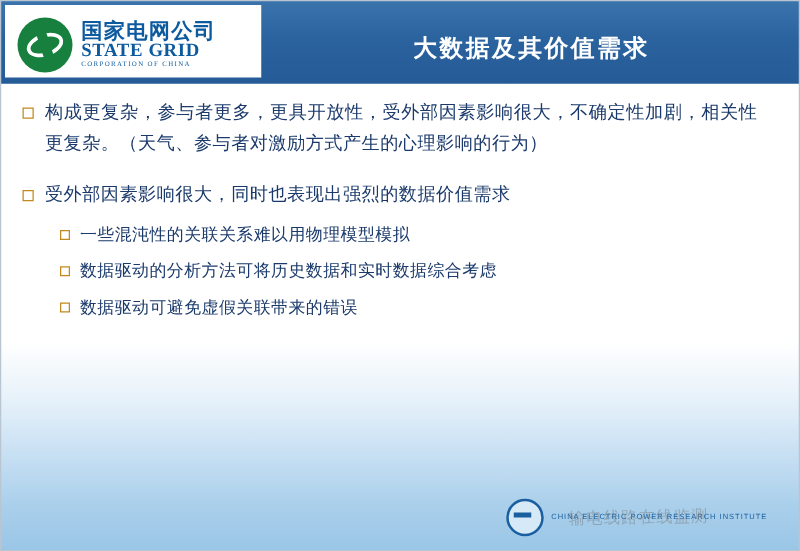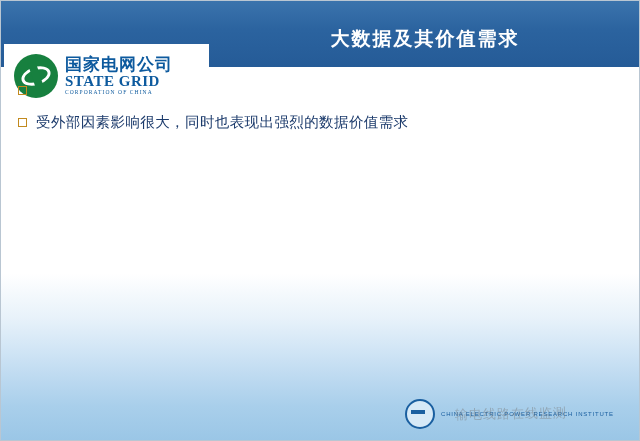--- a/index.html
+++ b/index.html
@@ -36,21 +36,20 @@
     background: #2f6aa8;
     background: linear-gradient(to bottom, #3b74ad 0%, #2b639f 45%, #255b97 100%);
   }
   .header-white {
     position: absolute;
     top: 4px;
     left: 4px;
     width: 205px;
     height: 58px;
     background: #ffffff;
-    margin-top: 40px;
   }
   .logo-wrap {
     position: absolute;
     top: 10px;
     left: 10px;
     display: flex;
     align-items: center;
   }
   .logo-mark {
     width: 44px;
@@ -242,29 +241,44 @@
         </div>
       </div>
     </div>
     <div class="slide-title">大数据及其价值需求</div>
   </div>
 
   <div class="body-area">
 
     <div class="bullet-l1">
       <span class="marker"></span>
+      <span class="text">构成更复杂，参与者更多，更具开放性，受外部因素影响很大，不确定性加剧，相关性更复杂。（天气、参与者对激励方式产生的心理影响的行为）</span>
     </div>
 
     <div class="spacer-l1"></div>
 
     <div class="bullet-l1">
       <span class="marker"></span>
       <span class="text">受外部因素影响很大，同时也表现出强烈的数据价值需求</span>
     </div>
 
+    <div class="group-l2">
+      <div class="bullet-l2">
+        <span class="marker"></span>
+        <span class="text">一些混沌性的关联关系难以用物理模型模拟</span>
+      </div>
+      <div class="bullet-l2">
+        <span class="marker"></span>
+        <span class="text">数据驱动的分析方法可将历史数据和实时数据综合考虑</span>
+      </div>
+      <div class="bullet-l2">
+        <span class="marker"></span>
+        <span class="text">数据驱动可避免虚假关联带来的错误</span>
+      </div>
+    </div>
 
   </div>
 
   <div class="footer-logo">
     <div class="footer-mark"></div>
     <div class="footer-text">
       <div class="footer-en">CHINA ELECTRIC POWER RESEARCH INSTITUTE</div>
     </div>
   </div>
 

